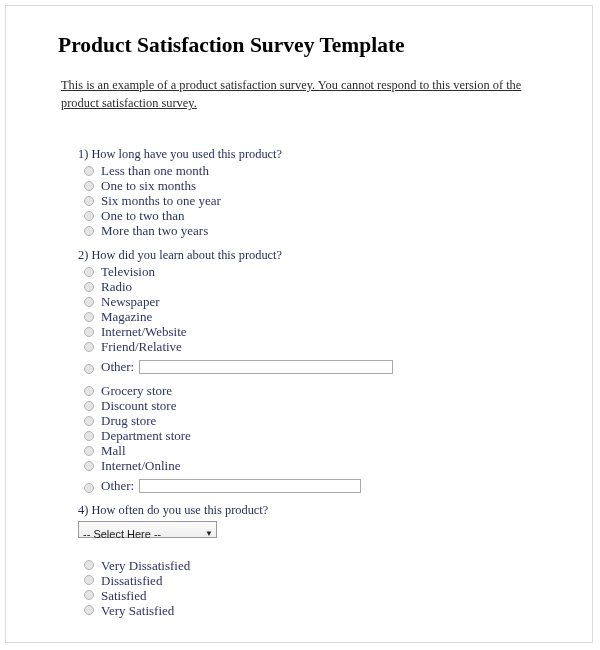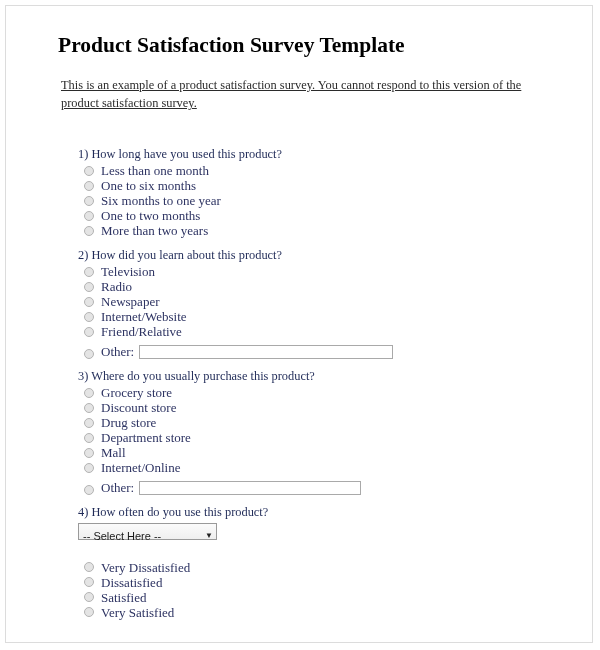--- a/index.html
+++ b/index.html
@@ -165,59 +165,62 @@
       <div class="option-row">
         <span class="radio-dot"></span>
         <span class="option-label">One to six months</span>
       </div>
       <div class="option-row">
         <span class="radio-dot"></span>
         <span class="option-label">Six months to one year</span>
       </div>
       <div class="option-row">
         <span class="radio-dot"></span>
-        <span class="option-label">One to two months</span>
+        <span class="option-label">One to two than</span>
       </div>
       <div class="option-row">
         <span class="radio-dot"></span>
         <span class="option-label">More than two years</span>
       </div>
     </div>
 
     <div class="question-block">
       <div class="question-title">2) How did you learn about this product?</div>
       <div class="option-row">
         <span class="radio-dot"></span>
         <span class="option-label">Television</span>
       </div>
       <div class="option-row">
         <span class="radio-dot"></span>
         <span class="option-label">Radio</span>
       </div>
       <div class="option-row">
         <span class="radio-dot"></span>
         <span class="option-label">Newspaper</span>
+      </div>
+      <div class="option-row">
+        <span class="radio-dot"></span>
+        <span class="option-label">Magazine</span>
       </div>
       <div class="option-row">
         <span class="radio-dot"></span>
         <span class="option-label">Internet/Website</span>
       </div>
       <div class="option-row">
         <span class="radio-dot"></span>
         <span class="option-label">Friend/Relative</span>
       </div>
       <div class="other-row">
         <span class="radio-dot"></span>
         <span class="option-label">Other:</span>
         <input class="text-input q2" type="text" value="" style="">
       </div>
     </div>
 
     <div class="question-block">
-      <div class="question-title">3) Where do you usually purchase this product?</div>
       <div class="option-row">
         <span class="radio-dot"></span>
         <span class="option-label">Grocery store</span>
       </div>
       <div class="option-row">
         <span class="radio-dot"></span>
         <span class="option-label">Discount store</span>
       </div>
       <div class="option-row">
         <span class="radio-dot"></span>

